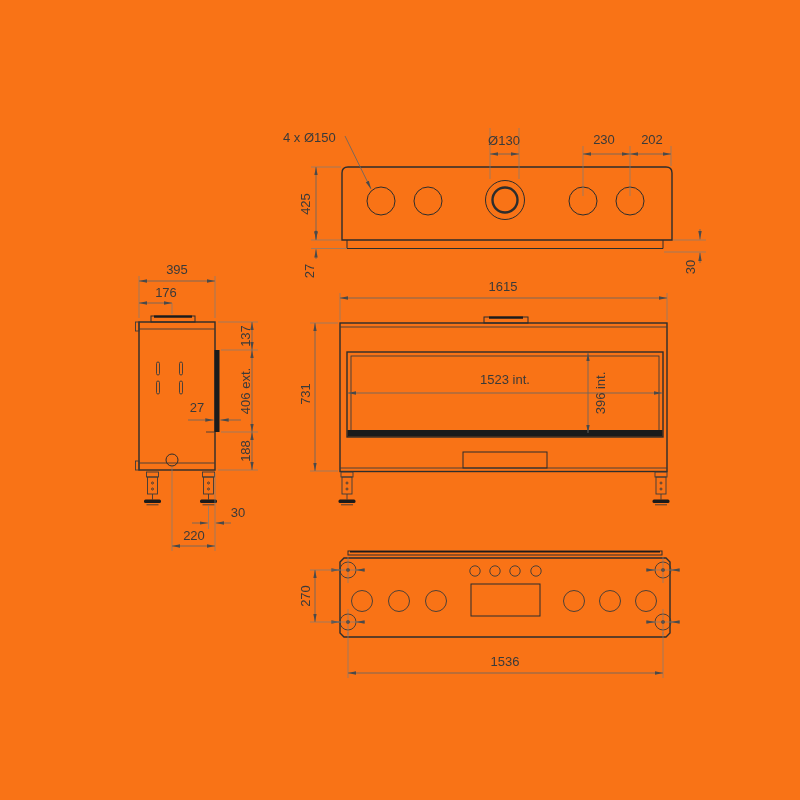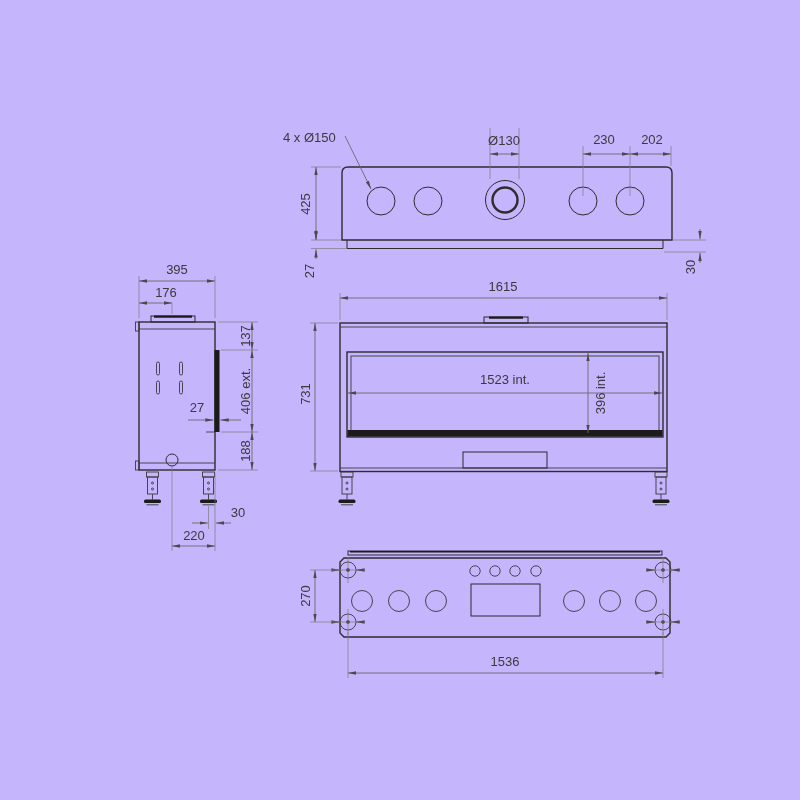--- a/index.html
+++ b/index.html
@@ -1,16 +1,16 @@
 <!DOCTYPE html>
 <html><head>
 <meta charset="utf-8">
 <style>
   html,body{margin:0;padding:0;background:#ffffff;}
-  .stage{width:800px;height:800px;position:relative;background:#c4b5fd;overflow:hidden;}
+  .stage{width:800px;height:800px;position:relative;background:#f97316;overflow:hidden;}
   svg{display:block;}
   .obj{fill:none;stroke:#2d2d2d;stroke-width:1.4;}
   .objt{fill:none;stroke:#2d2d2d;stroke-width:1;}
   .objtt{fill:none;stroke:#3a3a3a;stroke-width:0.9;}
   .dk{fill:#1b1b1b;stroke:none;}
   .dkl{fill:none;stroke:#1b1b1b;stroke-width:2.4;}
   .dim{fill:none;stroke:#666666;stroke-width:0.85;}
   .ext{fill:none;stroke:#7d7d7d;stroke-width:0.7;}
   text.d{font-family:"Liberation Sans",sans-serif;font-size:13px;fill:#3a3a3a;}
 </style>

